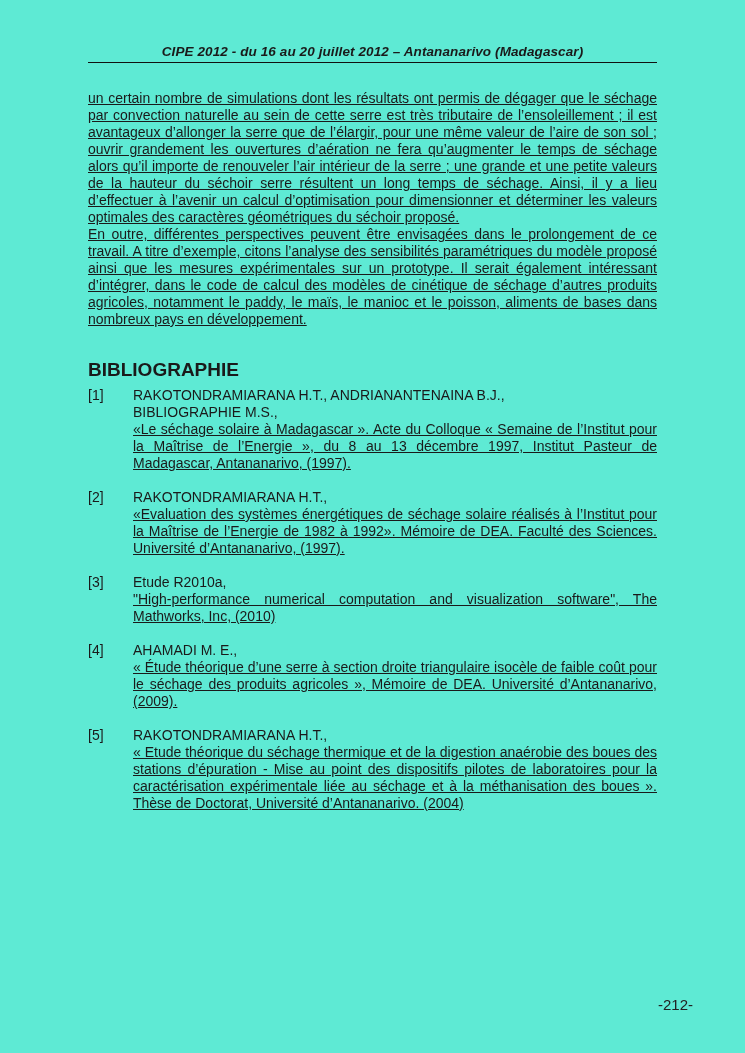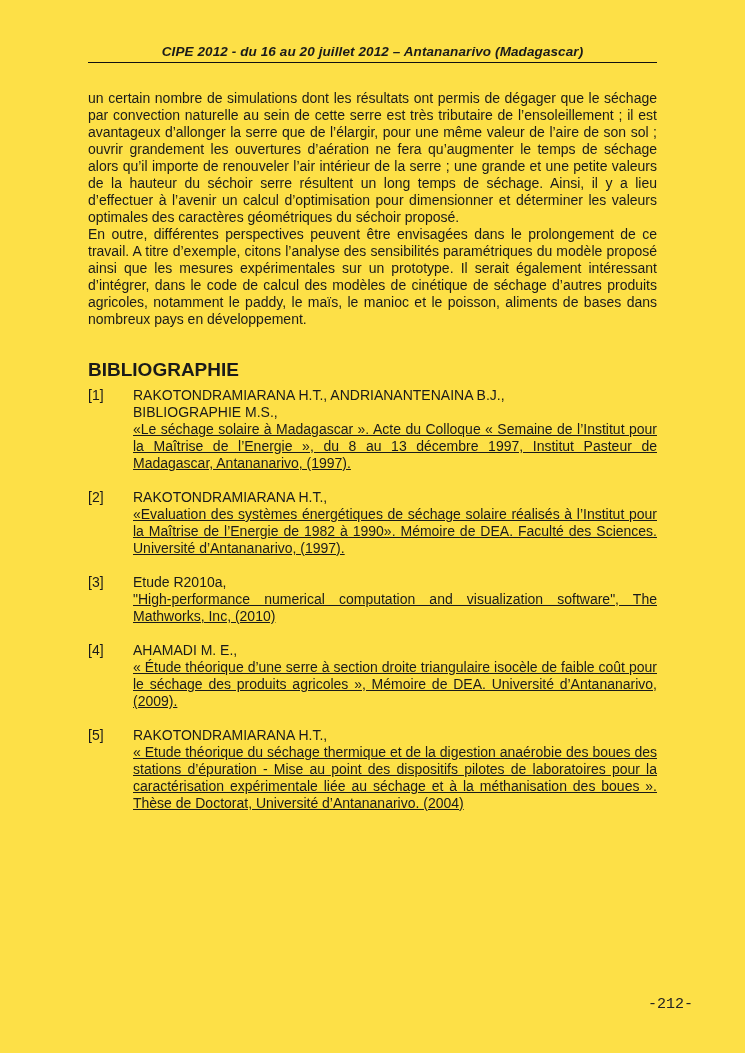--- a/index.html
+++ b/index.html
@@ -5,21 +5,21 @@
   html, body {
     margin: 0;
     padding: 0;
     background: #ffffff;
   }
   .page {
     position: relative;
     width: 745px;
     height: 1053px;
     margin: 0 auto;
-    background: #fde047;
+    background: #5eead4;
     color: #1a1a1a;
     font-family: "Liberation Sans", sans-serif;
     font-size: 14px;
     line-height: 17px;
     overflow: hidden;
     box-sizing: border-box;
     padding: 44px 88px 0 88px;
   }
   .page-header {
     text-align: center;
@@ -33,20 +33,21 @@
   }
   .header-rule {
     border: none;
     border-top: 1.6px solid #111111;
     margin: 2px 0 0 0;
     width: 100%;
   }
   .body-text {
     margin: 27px 0 0 0;
     text-align: justify;
+    text-decoration: underline;
   }
   .body-text p {
     margin: 0;
     padding: 0;
   }
   .bib-heading {
     margin: 33px 0 9px 0;
     font-weight: bold;
     font-size: 19px;
     line-height: 17px;
@@ -65,21 +66,21 @@
     white-space: pre-line;
   }
   .ref-text {
     text-align: justify;
     text-decoration: underline;
   }
   .page-number {
     position: absolute;
     top: 997px;
     right: 52px;
-    font-family: Liberation Mono, monospace;
+    font-family: Liberation Sans, sans-serif;
     font-size: 15px;
     line-height: 16px;
     color: #222222;
   }
 </style>
 </head>
 <body>
 
 <div class="page">
 
@@ -101,21 +102,21 @@
       <div class="ref-authors">RAKOTONDRAMIARANA H.T., ANDRIANANTENAINA B.J.,
 BIBLIOGRAPHIE M.S.,</div>
       <div class="ref-text">«Le séchage solaire à Madagascar&nbsp;». Acte du Colloque «&nbsp;Semaine de l’Institut pour la Maîtrise de l’Energie&nbsp;», du 8 au 13 décembre 1997, Institut Pasteur de Madagascar, Antananarivo, (1997).</div>
     </div>
   </div>
 
   <div class="ref">
     <span class="ref-label">[2]</span>
     <div class="ref-body">
       <div class="ref-authors">RAKOTONDRAMIARANA H.T.,</div>
-      <div class="ref-text">«Evaluation des systèmes énergétiques de séchage solaire réalisés à l’Institut pour la Maîtrise de l’Energie de 1982 à 1990». Mémoire de DEA. Faculté des Sciences. Université d’Antananarivo, (1997).</div>
+      <div class="ref-text">«Evaluation des systèmes énergétiques de séchage solaire réalisés à l’Institut pour la Maîtrise de l’Energie de 1982 à 1992». Mémoire de DEA. Faculté des Sciences. Université d’Antananarivo, (1997).</div>
     </div>
   </div>
 
   <div class="ref">
     <span class="ref-label">[3]</span>
     <div class="ref-body">
       <div class="ref-authors">Etude R2010a,</div>
       <div class="ref-text">"High-performance numerical computation and visualization software", The Mathworks, Inc, (2010)</div>
     </div>
   </div>

